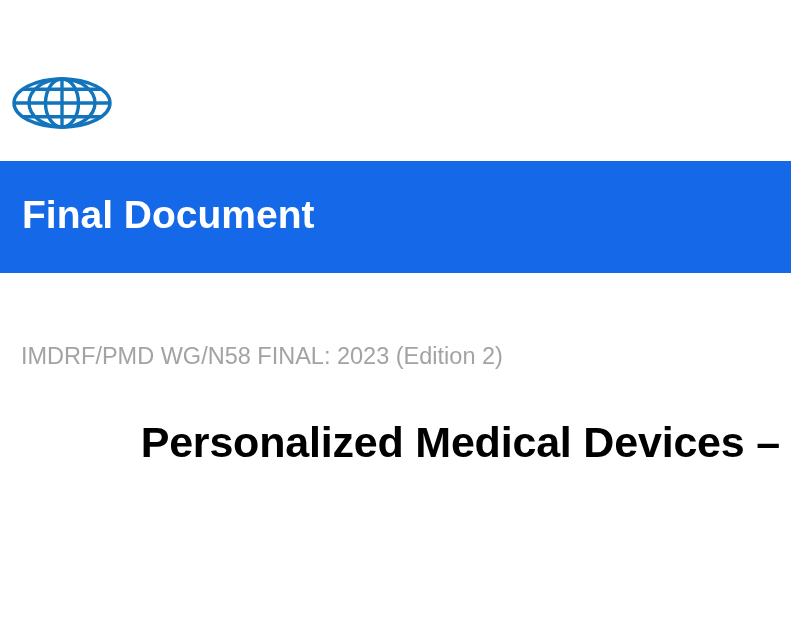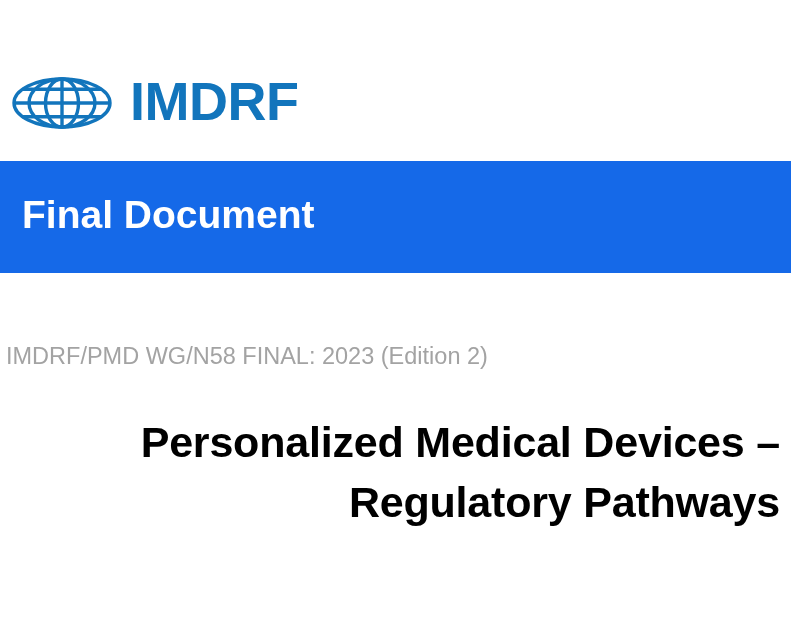--- a/index.html
+++ b/index.html
@@ -100,21 +100,21 @@
   
   .doc-block {
     position: absolute;
     left: 0;
     top: 273px;
     width: 791px;
   }
 
   .doc-number {
     position: absolute;
-    left: 6px;
+    left: 21px;
     top: 69px;
     color: #a3a3a3;
     font-family: "Liberation Sans", sans-serif;
     font-size: 23.5px;
     line-height: 28px;
     font-weight: normal;
     white-space: nowrap;
   }
 
   .doc-title {
@@ -144,31 +144,29 @@
           <ellipse cx="50" cy="26" rx="48" ry="24"></ellipse>
           <ellipse cx="50" cy="26" rx="33" ry="24"></ellipse>
           <ellipse cx="50" cy="26" rx="16.5" ry="24"></ellipse>
           <line x1="50" y1="1.6" x2="50" y2="50.4"></line>
           <line x1="3" y1="26" x2="97" y2="26"></line>
           <path d="M10.5 12.2 H89.5"></path>
           <path d="M10.5 39.8 H89.5"></path>
         </g>
       </svg>
 
-      <div class="wordmark">IMDRF</div>
 
 
     </div>
   </header>
 
   <div class="banner">
     <div class="banner-title">Final Document</div>
   </div>
 
   <section class="doc-block">
     <div class="doc-number">IMDRF/PMD WG/N58 FINAL: 2023 (Edition 2)</div>
     <h1 class="doc-title">
       <span class="title-line">Personalized Medical Devices –</span>
-      <span class="title-line">Regulatory Pathways</span>
     </h1>
   </section>
 
 </div>
 
 </body></html>

